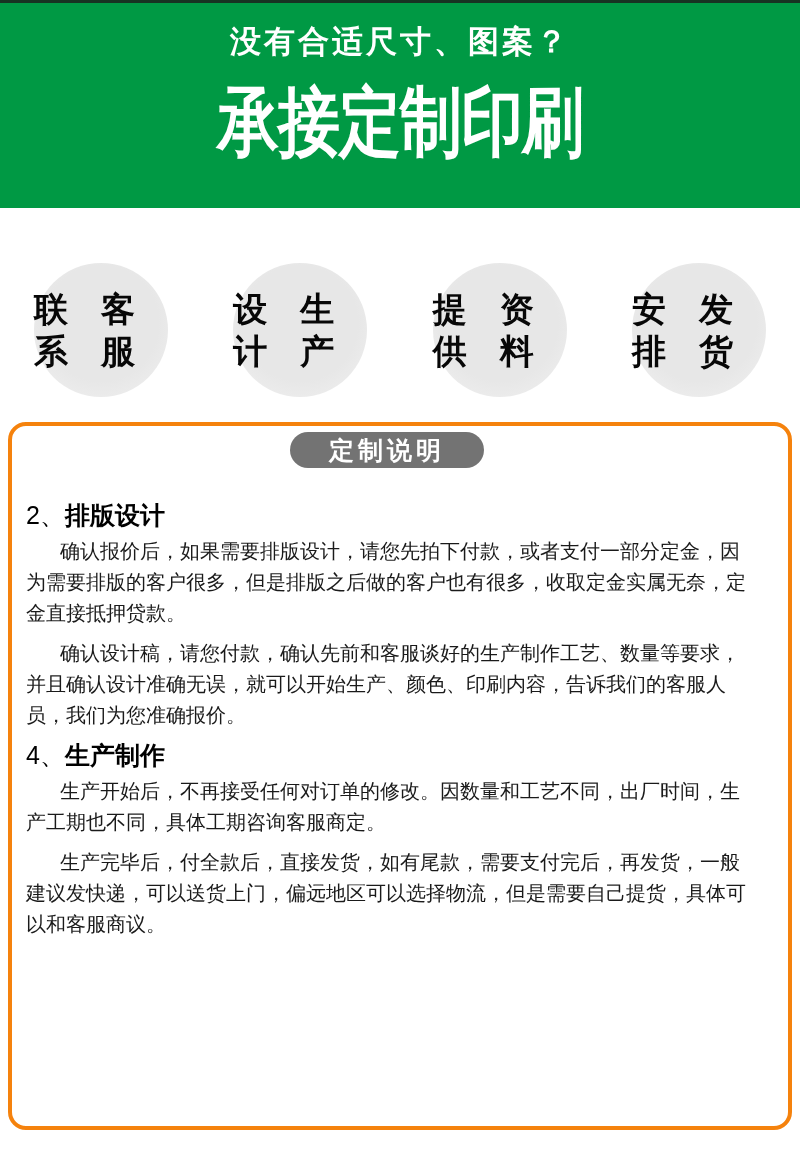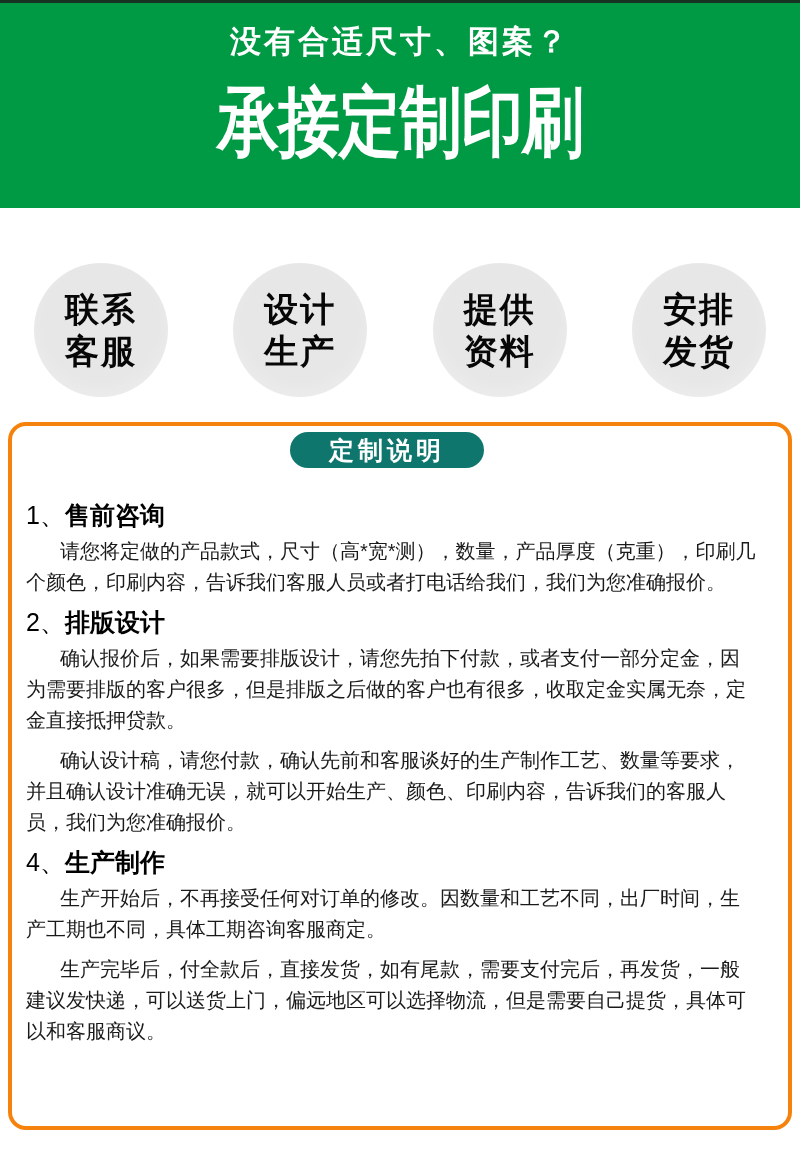--- a/index.html
+++ b/index.html
@@ -41,21 +41,21 @@
     padding:0 34px;
     display:flex;
     justify-content:space-between;
   }
   .step-circle {
     width:134px;
     height:134px;
     border-radius:50%;
     background:radial-gradient(circle at 50% 45%, #e7e7e7 58%, #f2f2f2 100%);
     display:flex;
-    flex-direction:column;
+    flex-direction:row;
     justify-content:center;
     align-items:center;
   }
   .step-line {
     font-size:34px;
     font-weight:800;
     color:#070707;
     line-height:42px;
     letter-spacing:2px;
   }
@@ -68,21 +68,21 @@
     border:4px solid #f5820d;
     border-radius:18px;
     background:#ffffff;
   }
   .custom-tab {
     position:absolute;
     top:6px;
     left:278px;
     width:194px;
     height:36px;
-    background:#0f766e;
+    background:#737373;
     border-radius:18px;
     color:#ffffff;
     font-size:25px;
     font-weight:700;
     letter-spacing:4px;
     text-align:center;
     line-height:36px;
   }
   .box-content {
     padding:74px 30px 0 14px;
@@ -132,26 +132,20 @@
   <div class="step-circle">
     <span class="step-line">安排</span>
     <span class="step-line">发货</span>
   </div>
 </div>
 
 <div class="custom-box">
   <div class="custom-tab">定制说明</div>
   <div class="box-content">
 
-    <div class="section">
-      <div class="section-heading">
-        <span class="section-num">1、</span><span class="section-title">售前咨询</span>
-      </div>
-      <p class="section-body">请您将定做的产品款式，尺寸（高*宽*测），数量，产品厚度（克重），印刷几个颜色，印刷内容，告诉我们客服人员或者打电话给我们，我们为您准确报价。</p>
-    </div>
 
     <div class="section">
       <div class="section-heading">
         <span class="section-num">2、</span><span class="section-title">排版设计</span>
       </div>
       <p class="section-body">确认报价后，如果需要排版设计，请您先拍下付款，或者支付一部分定金，因为需要排版的客户很多，但是排版之后做的客户也有很多，收取定金实属无奈，定金直接抵押贷款。</p>
     </div>
 
     <div class="section">
       <p class="section-body">确认设计稿，请您付款，确认先前和客服谈好的生产制作工艺、数量等要求，并且确认设计准确无误，就可以开始生产、颜色、印刷内容，告诉我们的客服人员，我们为您准确报价。</p>

